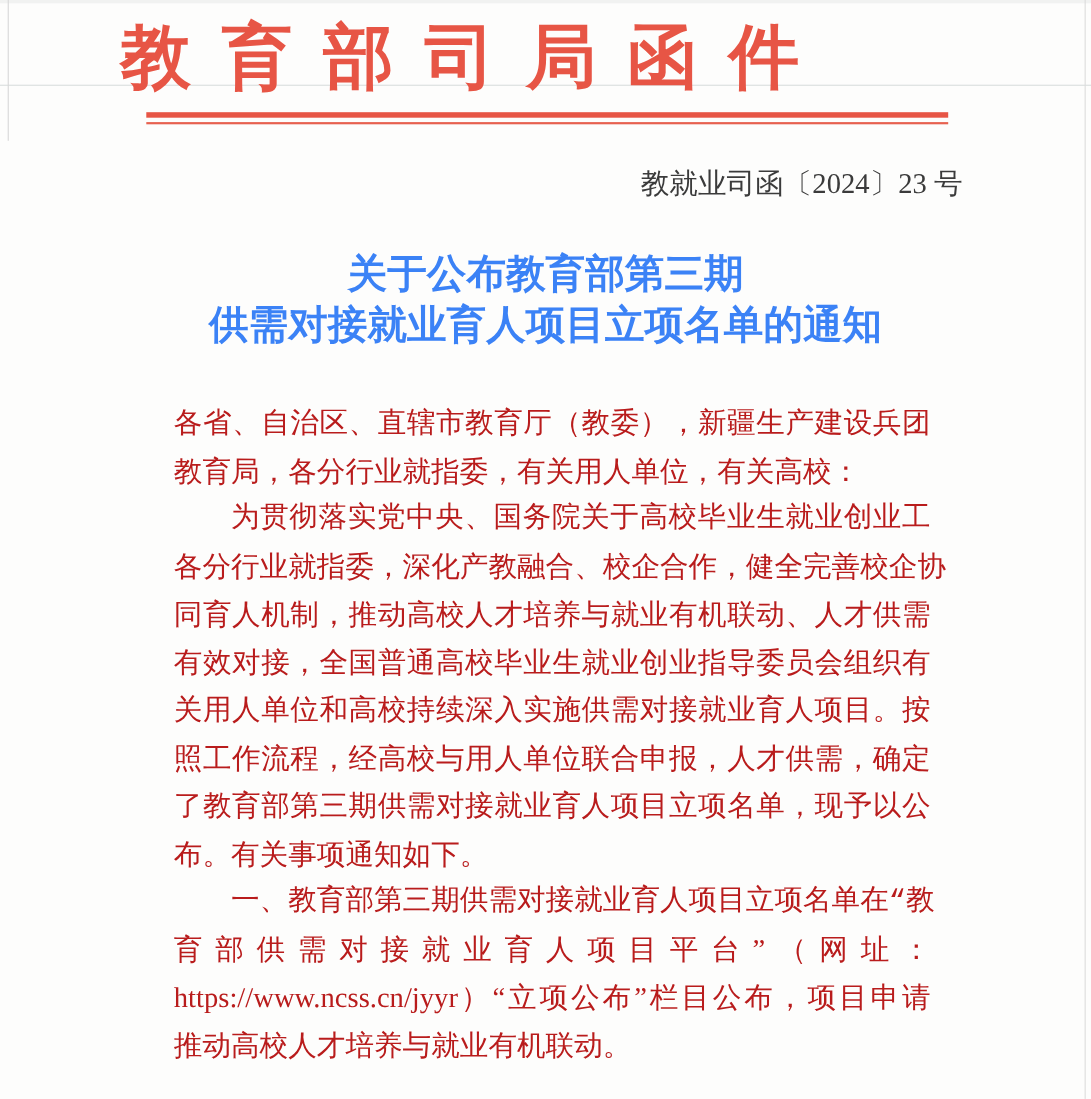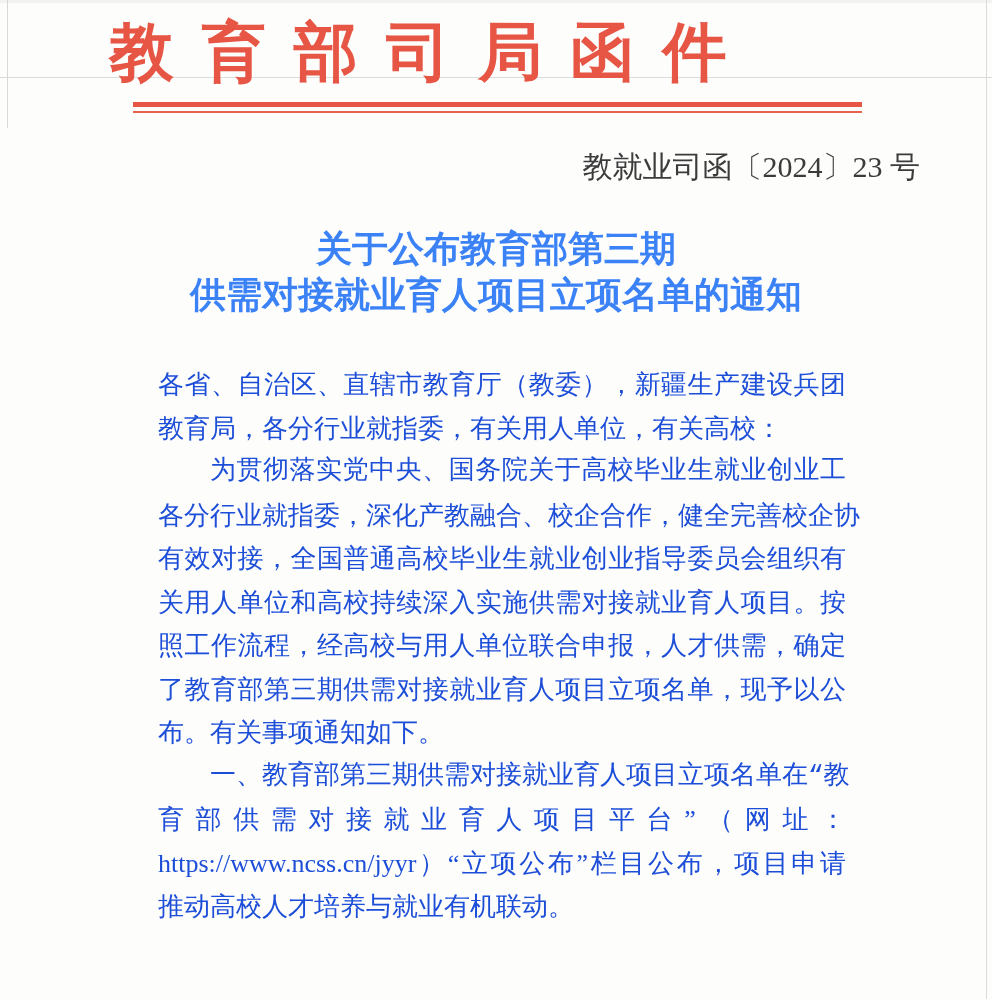--- a/index.html
+++ b/index.html
@@ -65,23 +65,23 @@
     border-bottom: 2px solid #e7614f;
     background: transparent;
   }
 
   
   .doc-number {
     position: absolute;
     left: 0; top: 147px;
     width: 992px;
     box-sizing: border-box;
-    padding-right: 72px;
+    padding-right: 117px;
     text-align: right;
-    font-size: 30px;
+    font-size: 26px;
     line-height: 40px;
     color: #3b3b3b;
   }
 
   
   .notice-title {
     position: absolute;
     left: 0; top: 226px;
     width: 992px;
     text-align: center;
@@ -91,21 +91,21 @@
     color: #3b82f6;
   }
 
   
   .body-text {
     position: absolute;
     left: 158px; top: 363px;
     width: 688px;
     font-size: 26px;
     line-height: 43.5px;
-    color: #1d4ed8;
+    color: #b91c1c;
   }
   .body-line {
     text-align: justify;
     text-align-last: justify;
     white-space: nowrap;
   }
   .body-line.line-end {
     text-align-last: left;
   }
   .body-line.indent {
@@ -132,20 +132,21 @@
   <div class="notice-title">
     <div>关于公布教育部第三期</div>
     <div>供需对接就业育人项目立项名单的通知</div>
   </div>
 
   <div class="body-text">
     <div class="body-line">各省、自治区、直辖市教育厅（教委），新疆生产建设兵团</div>
     <div class="body-line line-end">教育局，各分行业就指委，有关用人单位，有关高校：</div>
     <div class="body-line indent">为贯彻落实党中央、国务院关于高校毕业生就业创业工</div>
     <div class="body-line">各分行业就指委，深化产教融合、校企合作，健全完善校企协</div>
+    <div class="body-line">同育人机制，推动高校人才培养与就业有机联动、人才供需</div>
     <div class="body-line">有效对接，全国普通高校毕业生就业创业指导委员会组织有</div>
     <div class="body-line">关用人单位和高校持续深入实施供需对接就业育人项目。按</div>
     <div class="body-line">照工作流程，经高校与用人单位联合申报，人才供需，确定</div>
     <div class="body-line">了教育部第三期供需对接就业育人项目立项名单，现予以公</div>
     <div class="body-line line-end">布。有关事项通知如下。</div>
     <div class="body-line indent">一、教育部第三期供需对接就业育人项目立项名单在“教</div>
     <div class="body-line">育部供需对接就业育人项目平台”（网址：</div>
     <div class="body-line">https://www.ncss.cn/jyyr）“立项公布”栏目公布，项目申请</div>
     <div class="body-line line-end">推动高校人才培养与就业有机联动。</div>
   </div>

